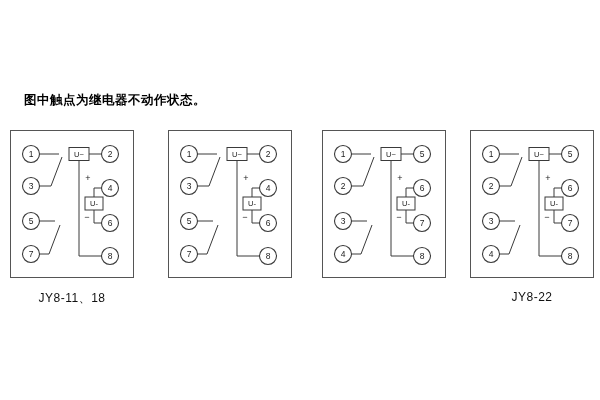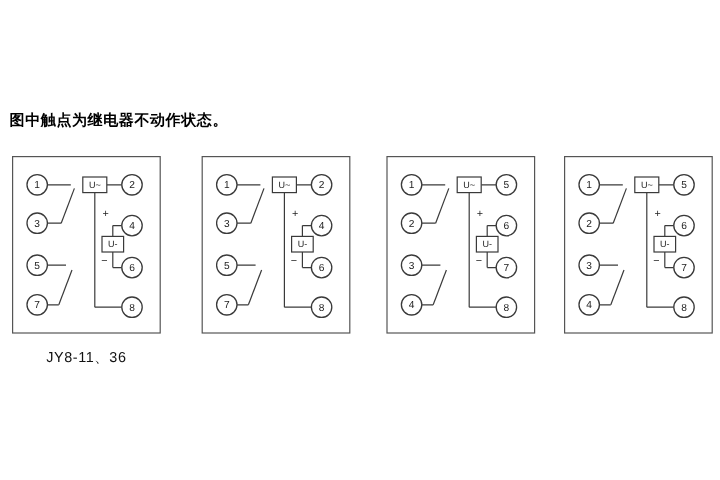--- a/index.html
+++ b/index.html
@@ -3,21 +3,21 @@
 <meta charset="utf-8">
 <style>
   html,body{margin:0;padding:0;}
   body{
     width:600px;height:400px;position:relative;
     background:#ffffff;overflow:hidden;
     font-family:"Liberation Sans","DejaVu Sans",sans-serif;
     color:#111;
   }
   .note{
-    position:absolute;left:8px;top:92px;
+    position:absolute;left:24px;top:92px;
     font-size:12.5px;font-weight:600;color:#000;
     letter-spacing:0.5px;
   }
   .panel{position:absolute;top:130px;width:124px;}
   #panel-1{left:10px;}
   #panel-2{left:168px;}
   #panel-3{left:322px;}
   #panel-4{left:470px;}
   .box{
     width:122px;height:146px;
@@ -76,21 +76,21 @@
       <circle class="term" cx="99" cy="23" r="8.5"></circle>
       <text class="tnum" x="99" y="26">2</text>
       <circle class="term" cx="99" cy="57" r="8.5"></circle>
       <text class="tnum" x="99" y="60">4</text>
       <circle class="term" cx="99" cy="92" r="8.5"></circle>
       <text class="tnum" x="99" y="95">6</text>
       <circle class="term" cx="99" cy="125" r="8.5"></circle>
       <text class="tnum" x="99" y="128">8</text>
     </svg>
   </div>
-  <div class="panel-label">JY8-11、36</div>
+  <div class="panel-label">JY8-11、18</div>
 </div>
 
 <div class="panel" id="panel-2">
   <div class="box">
     <svg class="diagram" viewBox="0 0 122 146">
       <g class="wire">
         <line x1="28.5" y1="23" x2="48" y2="23"></line>
         <line x1="28.5" y1="55" x2="40" y2="55"></line>
         <line x1="40" y1="55" x2="51" y2="26"></line>
         <line x1="90.5" y1="23" x2="78" y2="23"></line>
@@ -209,13 +209,14 @@
       <circle class="term" cx="99" cy="23" r="8.5"></circle>
       <text class="tnum" x="99" y="26">5</text>
       <circle class="term" cx="99" cy="57" r="8.5"></circle>
       <text class="tnum" x="99" y="60">6</text>
       <circle class="term" cx="99" cy="92" r="8.5"></circle>
       <text class="tnum" x="99" y="95">7</text>
       <circle class="term" cx="99" cy="125" r="8.5"></circle>
       <text class="tnum" x="99" y="128">8</text>
     </svg>
   </div>
+  <div class="panel-label">JY8-22</div>
 </div>
 
 </body></html>

